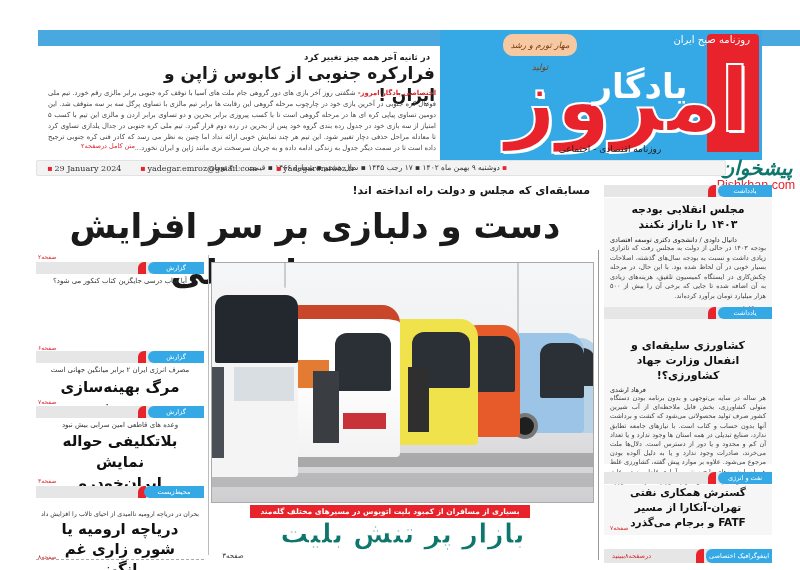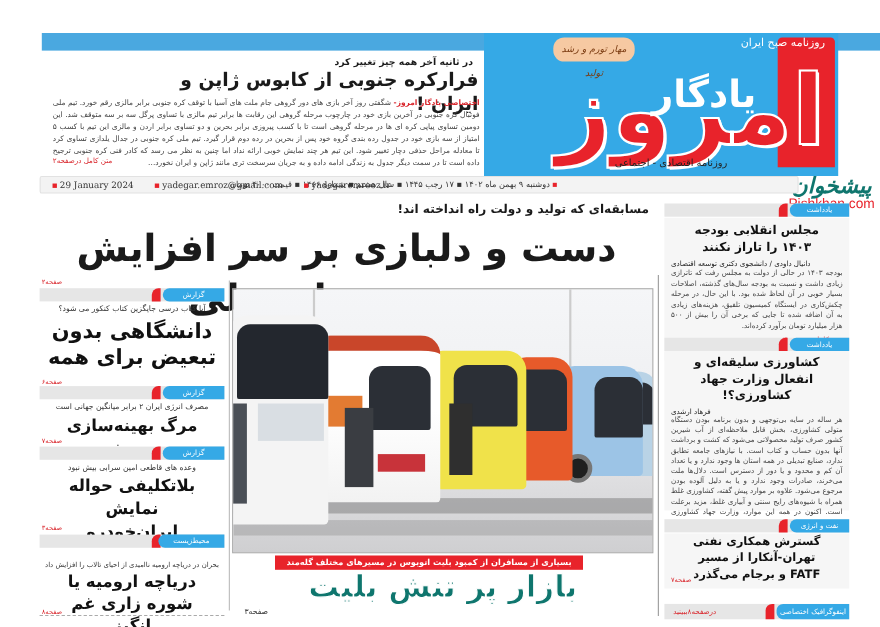--- a/index.html
+++ b/index.html
@@ -18,21 +18,21 @@
 
   .pishkhan { position:absolute; left:714px; top:158px; width:84px; text-align:center; }
   .pishkhan-fa { display:block; font-family:"DejaVu Serif", serif; font-style:italic; font-weight:bold; font-size:20px; color:#0f766e; line-height:20px; }
   .pishkhan-en { display:block; font-family:"Liberation Sans", sans-serif; font-size:12.5px; color:#e8232b; line-height:14px; }
 
   
   .kicker-top { position:absolute; left:250px; top:52px; width:180px; font-size:8.5px; font-weight:bold; text-align:right; }
   .headline-top { position:absolute; left:150px; top:62px; width:285px; font-size:17px; font-weight:bold; text-align:right; line-height:22px; }
   .body-top { position:absolute; left:48px; top:88px; width:388px; font-size:6.8px; line-height:11px; color:#444; text-align:justify; }
   .body-top .lead { color:#d9262c; font-weight:bold; }
-  .more-top { position:absolute; left:48px; top:142px; width:120px; font-size:6.5px; color:#d9262c; text-align:left; direction:rtl; }
+  .more-top { position:absolute; left:48px; top:142px; width:120px; font-size:6.5px; color:#d9262c; text-align:center; direction:rtl; }
 
   
   .info-bar { position:absolute; left:36px; top:160px; width:690px; height:16px; background:#f3f3f3; border:1px solid #e2e2e2; border-radius:2px; font-size:8px; line-height:14px; color:#333; }
   .info-bar .dot { color:#e8232b; margin:0 2px; }
   .info-fa { position:absolute; right:216px; top:0; direction:rtl; white-space:nowrap; font-size:7.5px; }
   .info-en { position:absolute; left:8px; top:0; direction:ltr; white-space:nowrap; font-family:"DejaVu Serif", serif; font-size:8px; }
   .info-en span { margin-right:14px; }
 
   
   .supertitle { position:absolute; left:230px; top:184px; width:360px; font-size:11px; font-weight:bold; text-align:right; }
@@ -97,33 +97,32 @@
 
 <div class="info-bar">
   <div class="info-fa"><span class="dot">▪</span><span>دوشنبه ۹ بهمن ماه ۱۴۰۲ ▪ ۱۷ رجب ۱۴۴۵ ▪ سال هشتم ▪ شماره ۱۴۶۶ ▪ قیمت ۴۰۰۰ تومان</span></div>
   <div class="info-en">
     <span><b class="dot">▪</b><i style="font-style:normal">29 January 2024</i></span>
     <span><b class="dot">▪</b><i style="font-style:normal">yadegar.emroz@gmail.com</i></span>
     <span><b class="dot">▪</b><i style="font-style:normal">yadegaremrooz.ir</i></span>
   </div>
 </div>
 
-<div class="supertitle">مسابقه‌ای که تولید و دولت راه انداخته اند!</div>
+<div class="supertitle">مسابقه‌ای که مجلس و دولت راه انداخته اند!</div>
 <div class="main-headline">دست و دلبازی بر سر افزایش بودجه رسانه ملی</div>
 <div class="page-ref" style="position:absolute;left:38px;top:253px;">صفحه۲</div>
 
 <div class="lc-vrule"></div>
 
 <div class="strip" style="left:36px;top:262px;width:168px;">
   <div class="flag" style="right:58px;"></div>
   <div class="tab" style="width:56px;">گزارش</div>
 </div>
 <div class="lc" style="top:277px;">
   <div class="kick">آیا کتاب درسی جایگزین کتاب کنکور می شود؟</div>
-  <div class="h" style="font-size:19px;line-height:24px;margin-top:4px;">دانشگاهی بدون تبعیض برای همه</div>
 </div>
 <div class="page-ref" style="position:absolute;left:38px;top:344px;">صفحه۶</div>
 
 <div class="strip" style="left:36px;top:351px;width:168px;">
   <div class="flag" style="right:58px;"></div>
   <div class="tab" style="width:56px;">گزارش</div>
 </div>
 <div class="lc" style="top:366px;">
   <div class="kick">مصرف انرژی ایران ۲ برابر میانگین جهانی است</div>
   <div class="h" style="font-size:15px;line-height:22px;margin-top:2px;">مرگ بهینه‌سازی مصرف</div>
@@ -198,21 +197,21 @@
   <div class="author" style="margin-top:4px;">دانیال داودی / دانشجوی دکتری توسعه اقتصادی</div>
   <div class="body">بودجه ۱۴۰۳ در حالی از دولت به مجلس رفت که تاترازی زیادی داشت و نسبت به بودجه سال‌های گذشته، اصلاحات بسیار خوبی در آن لحاظ شده بود. با این حال، در مرحله چکش‌کاری در ایستگاه کمیسیون تلفیق، هزینه‌های زیادی به آن اضافه شده تا جایی که برخی آن را بیش از ۵۰۰ هزار میلیارد تومان برآورد کرده‌اند.</div>
   <div class="more">متن کامل درصفحه۳</div>
 </div>
 
 <div class="strip" style="left:604px;top:307px;width:168px;">
   <div class="flag" style="right:56px;"></div>
   <div class="tab" style="width:54px;">یادداشت</div>
 </div>
 <div class="rc" style="top:320px;height:144px;">
-  <div class="h" style="font-size:11px;line-height:15px;padding:2px 20px 0;">کشاورزی سلیقه‌ای و انفعال وزارت جهاد کشاورزی؟!</div>
+  <div class="h" style="font-size:11px;line-height:15px;padding:18px 20px 0;">کشاورزی سلیقه‌ای و انفعال وزارت جهاد کشاورزی؟!</div>
   <div class="author" style="margin-top:3px;">فرهاد ارشدی</div>
   <div class="body" style="line-height:9.2px;height:92px;overflow:hidden;">هر ساله در سایه بی‌توجهی و بدون برنامه بودن دستگاه متولی کشاورزی، بخش قابل ملاحظه‌ای از آب شیرین کشور صرف تولید محصولاتی می‌شود که کشت و برداشت آنها بدون حساب و کتاب است. با نیازهای جامعه تطابق ندارد، صنایع تبدیلی در همه استان ها وجود ندارد و یا تعداد آن کم و محدود و یا دور از دسترس است. دلال‌ها ملت می‌خرند، صادرات وجود ندارد و یا به دلیل آلوده بودن مرجوع می‌شود. علاوه بر موارد پیش گفته، کشاورزی غلط همراه با شیوه‌های رایج سنتی و آبیاری غلط، مزید برعلت است. اکنون در همه این موارد، وزارت جهاد کشاورزی برنامه‌ای برای پایش اراضی کشاورزی، استعدادیابی اراضی، تهیه نقشه کشت نیز ندارد...</div>
   <div class="more">متن کامل درهمین صفحه</div>
 </div>
 
 <div class="strip" style="left:604px;top:472px;width:168px;">
   <div class="flag" style="right:56px;"></div>
   <div class="tab" style="width:54px;">نفت و انرژی</div>
 </div>
 <div class="rc" style="top:485px;height:50px;">

